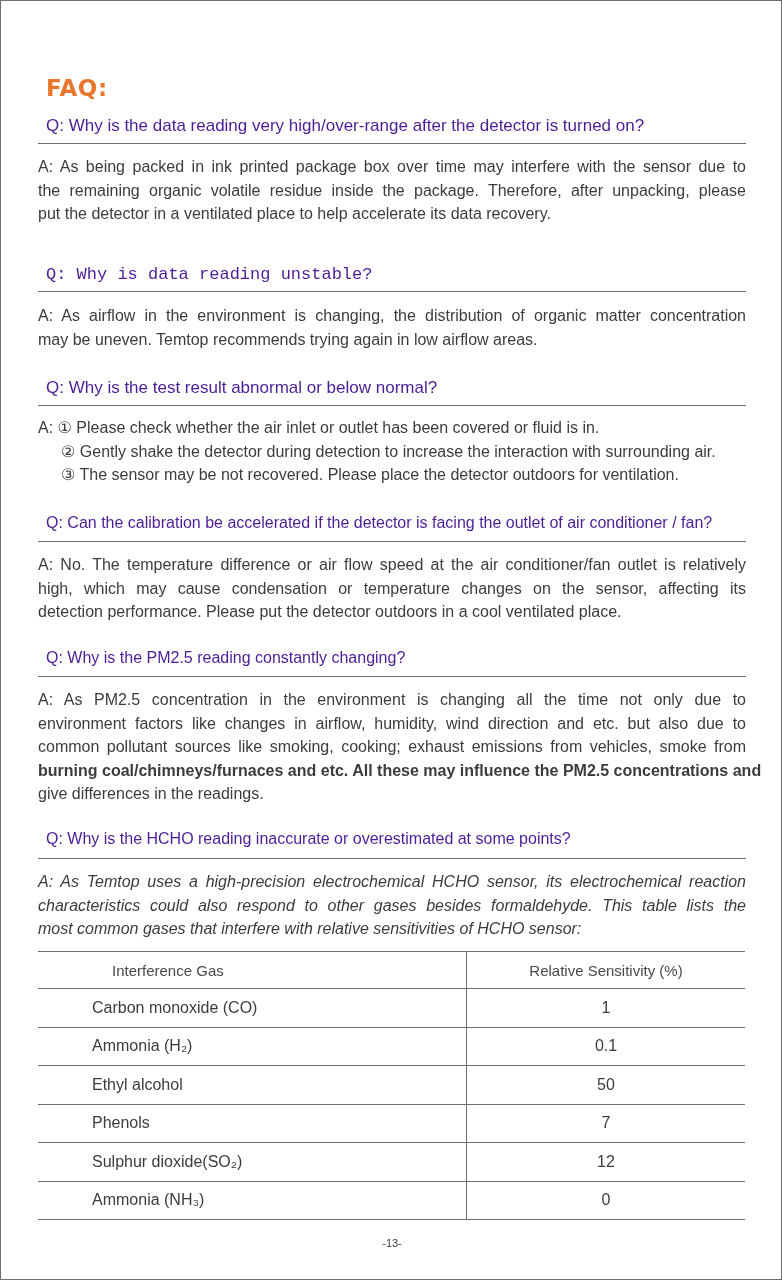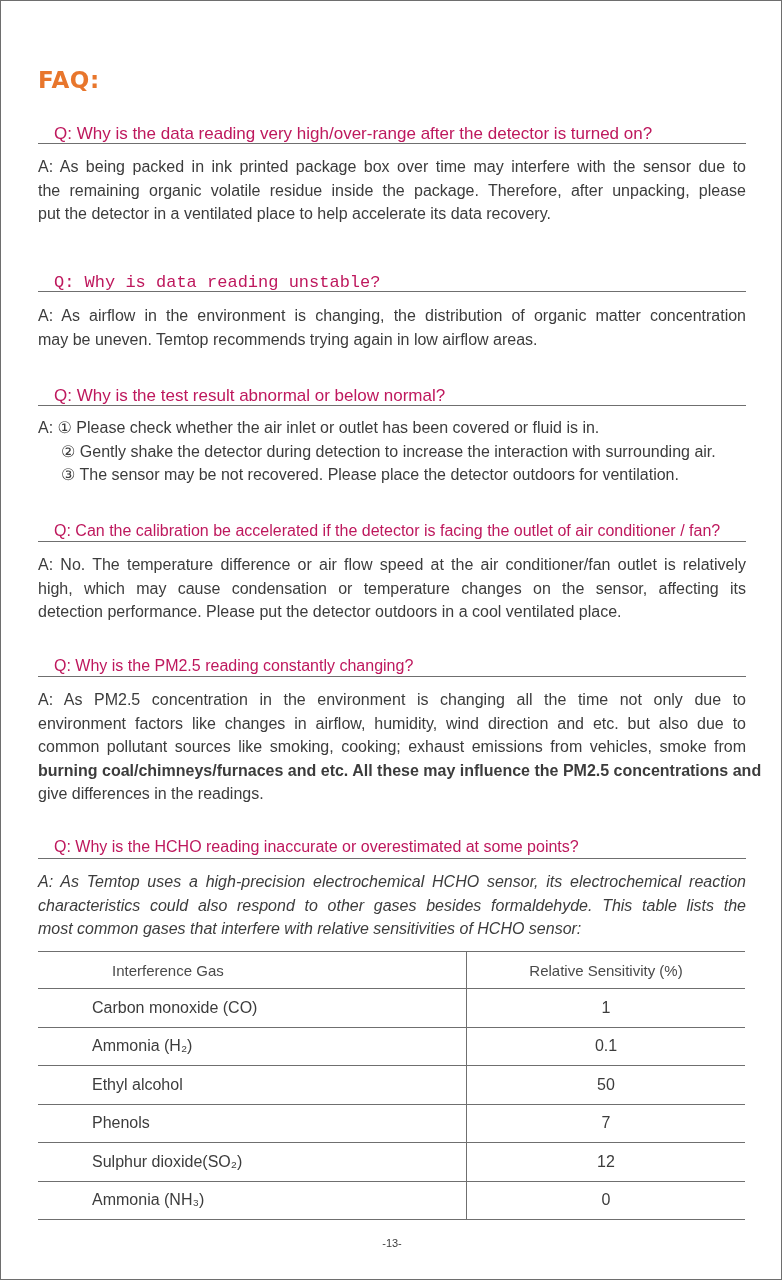--- a/index.html
+++ b/index.html
@@ -3,28 +3,28 @@
   <meta charset="utf-8">
   <style>
     html, body { margin: 0; padding: 0; background: #ffffff; }
     body { width: 782px; height: 1280px; position: relative; overflow: hidden; }
     .page {
       position: absolute; left: 0; top: 0; width: 780px; height: 1278px;
       border: 1px solid #6e6e6e; background: #fff;
       font-family: "Liberation Sans Narrow", "Liberation Sans", sans-serif;
     }
     .faq-title {
-      position: absolute; left: 37px; top: 66px; margin: 0;
+      position: absolute; left: 37px; top: 66px; margin: 8px;
       font-family: "DejaVu Sans", sans-serif; font-weight: bold;
       font-size: 23px; color: #e8762c; letter-spacing: 0.5px;
     }
     .q {
-      position: absolute; left: 37px; width: 708px; margin: 16px;
+      position: absolute; left: 37px; width: 708px; margin: 8px;
       font-family: "Liberation Sans", sans-serif;
-      font-size: 17px; color: #be185d; white-space: nowrap;
+      font-size: 17px; color: #4c1d95; white-space: nowrap;
       transform-origin: left top;
     }
     .rule { position: absolute; left: 37px; width: 708px; height: 0; border-top: 1.5px solid #6f6f6f; }
     .a {
       position: absolute; left: 37px; width: 708px; margin: 0;
       font-family: "Liberation Sans", sans-serif;
       font-size: 16px; line-height: 23.5px; color: #3c3c3c;
       text-align: justify;
     }
     .a .line { display: block; white-space: nowrap; text-align: justify; text-align-last: justify; }

